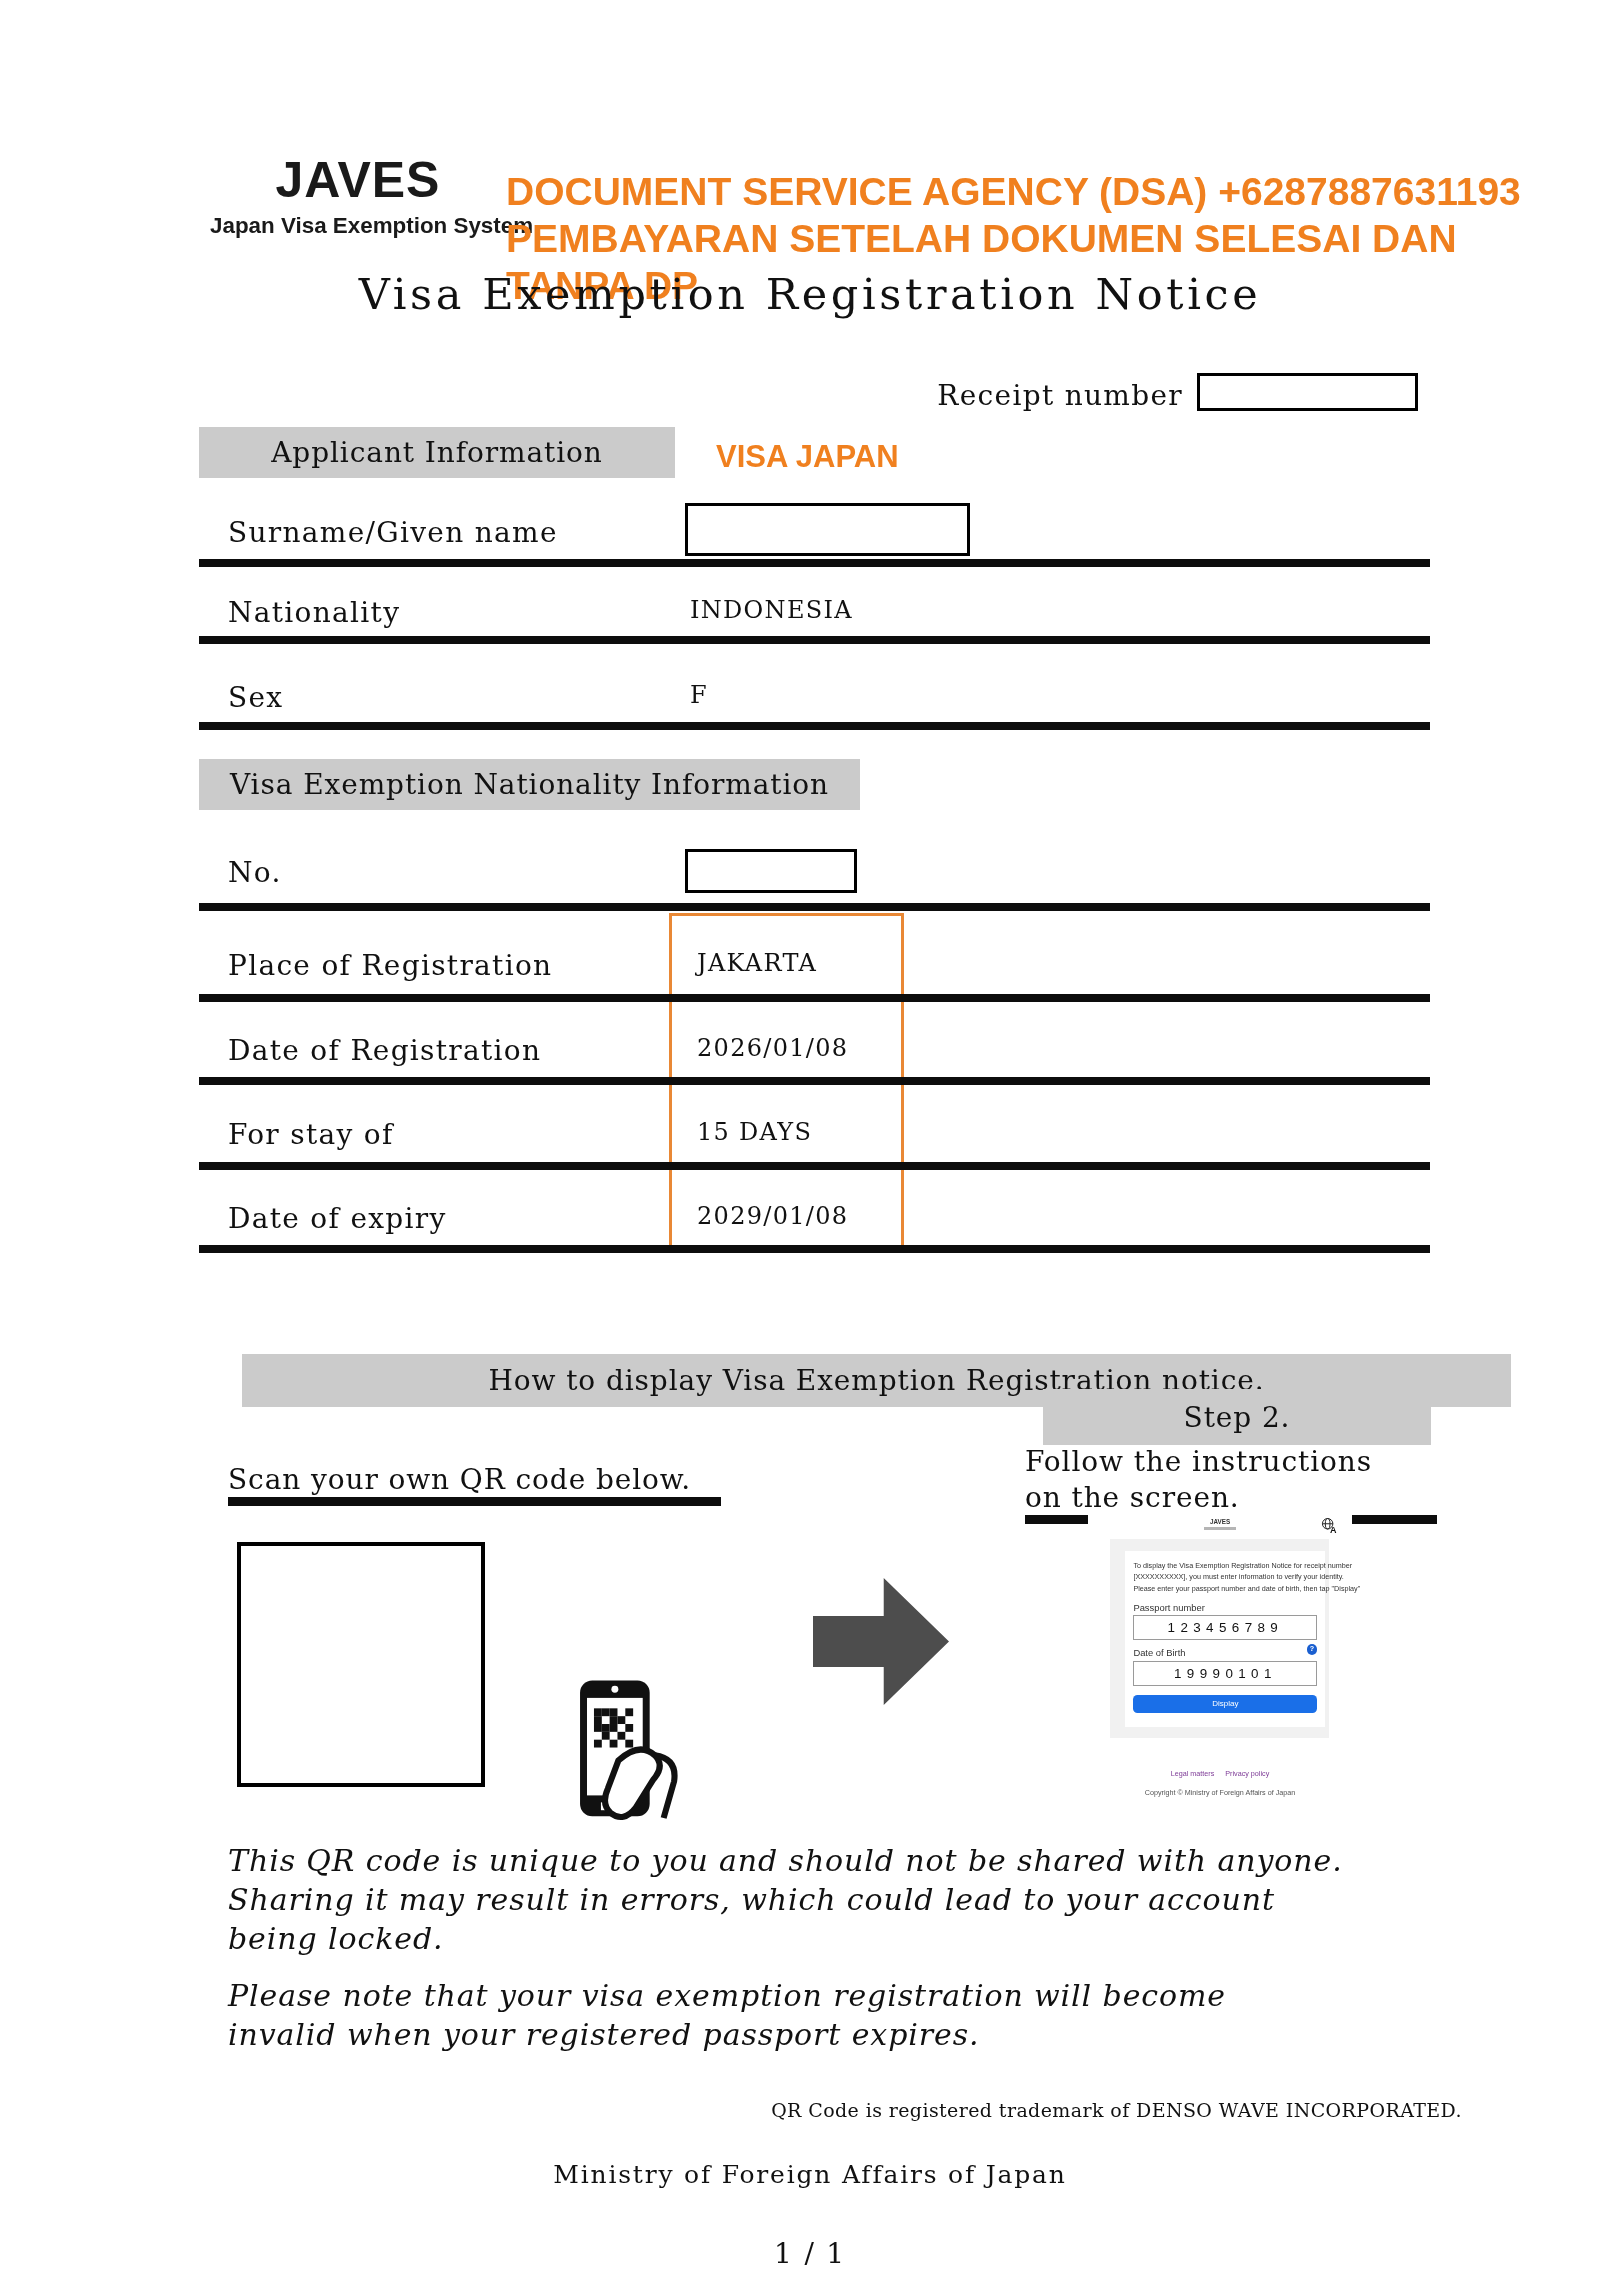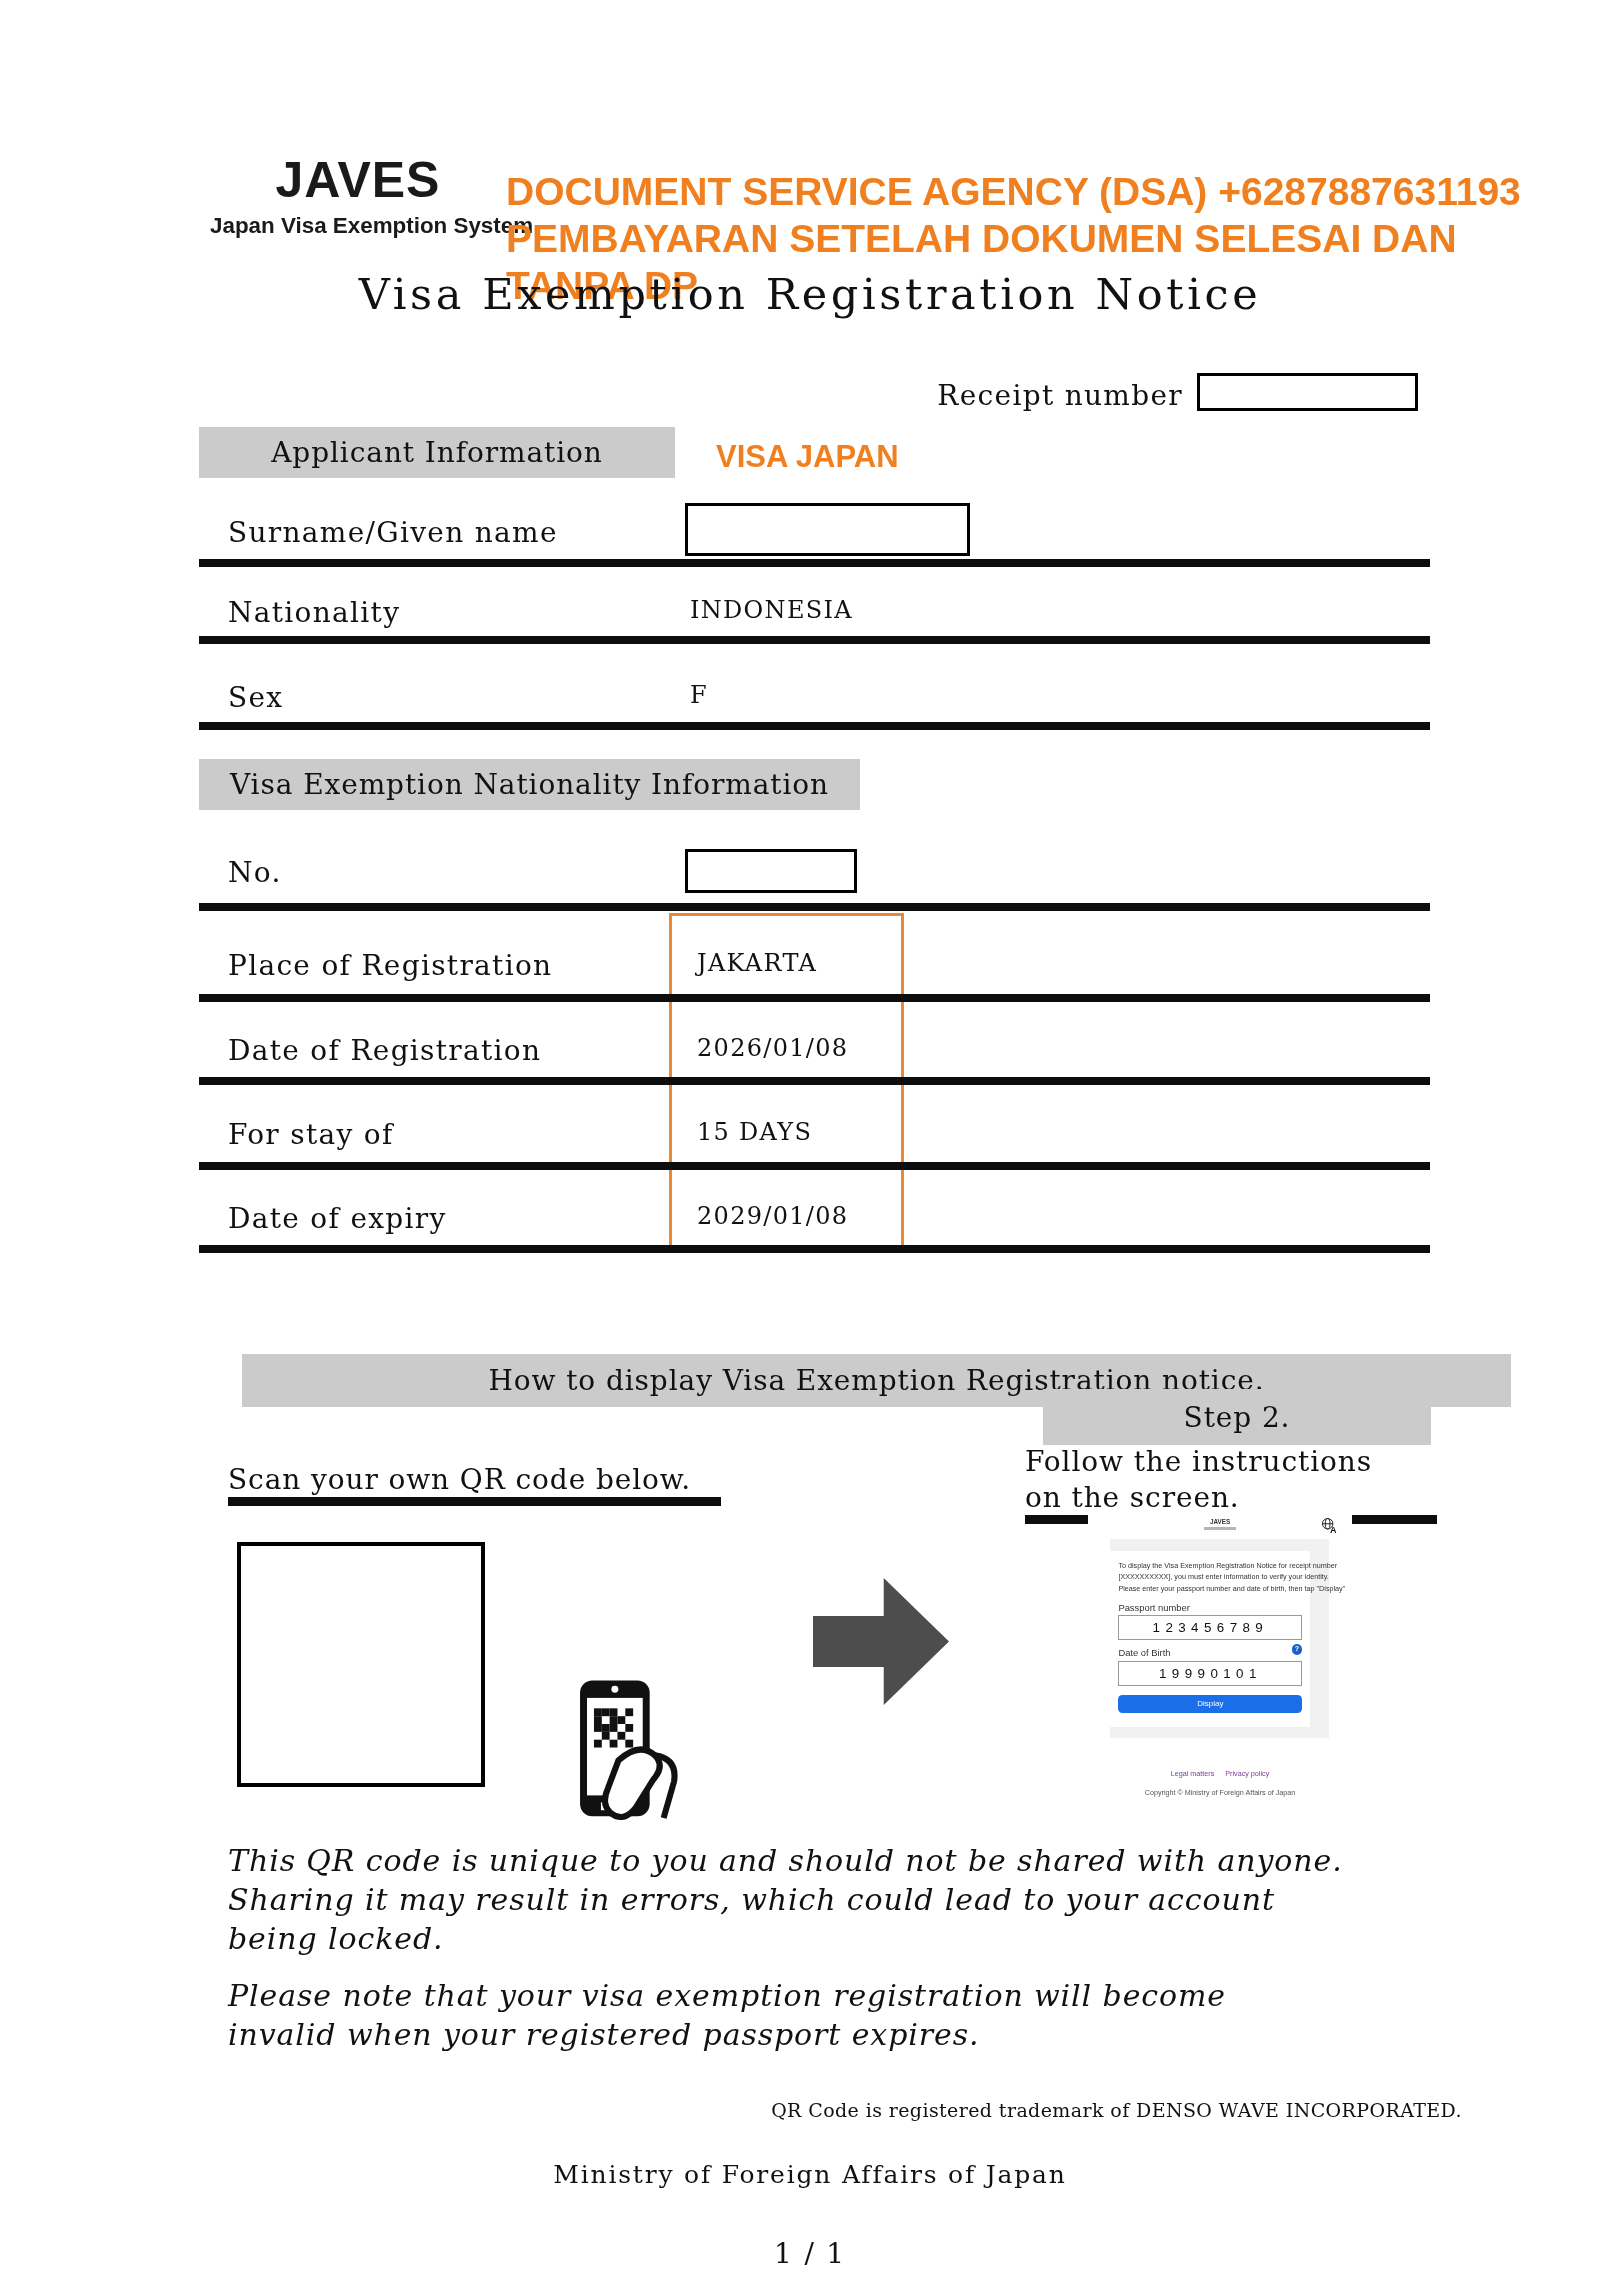--- a/index.html
+++ b/index.html
@@ -46,21 +46,21 @@
   .qrbox{left:237px;top:1542px;width:240px;height:237px;border:4.5px solid #000;background:#fff;}
   .arrow{left:813px;top:1578px;width:136px;height:127px;background:#4D4D4D;
          clip-path:polygon(0% 30%,52% 30%,52% 0%,100% 50%,52% 100%,52% 70%,0% 70%);}
 
   
   .shot{left:1088px;top:1512px;width:264px;height:312px;background:#fff;font-family:"Liberation Sans",sans-serif;color:#222;}
   .shot-logo{position:absolute;left:0;top:7.2px;width:100%;text-align:center;font-size:6.3px;font-weight:bold;color:#333;line-height:6.3px;}
   .shot-logo-sub{width:32px;height:2.7px;background:#b5b5b5;margin:1.8px auto 0 auto;}
   .shot-globe{position:absolute;right:14.3px;top:5.4px;width:18px;height:18px;}
   .shot-card{position:absolute;left:22.4px;top:27px;width:219px;height:199px;background:#f1f1f1;}
-  .shot-inner{position:absolute;left:0;top:11.6px;width:200px;height:176px;background:#ffffff;padding:9px 8px 0 8px;box-sizing:border-box;}
+  .shot-inner{position:absolute;left:15px;top:11.6px;width:200px;height:176px;background:#ffffff;padding:9px 8px 0 8px;box-sizing:border-box;}
   .shot-intro{font-size:7.2px;line-height:11.6px;color:#333;white-space:nowrap;}
   .shot-label{font-size:9.4px;color:#333;margin-top:7.2px;}
   .shot-input{border:0.9px solid #9a9a9a;height:23px;line-height:23px;text-align:center;font-size:13.4px;letter-spacing:5.4px;color:#111;margin-top:2.7px;background:#fff;}
   .dob-row{position:relative;margin-top:7.2px;}
   .help-dot{position:absolute;right:0;top:-3.6px;width:10.7px;height:10.7px;border-radius:50%;background:#1A5FD0;color:#fff;font-size:7.2px;line-height:10.7px;text-align:center;font-weight:bold;}
   .shot-btn{margin-top:9px;height:18px;line-height:18px;background:#1A6FE8;border-radius:4.5px;color:#fff;font-size:8px;text-align:center;}
   .shot-links{position:absolute;left:0;top:257px;width:100%;text-align:center;font-size:7.2px;color:#7D3A96;}
   .shot-links span{margin:0 4.5px;}
   .shot-copy{position:absolute;left:0;top:276px;width:100%;text-align:center;font-size:7.2px;color:#555;}
 

